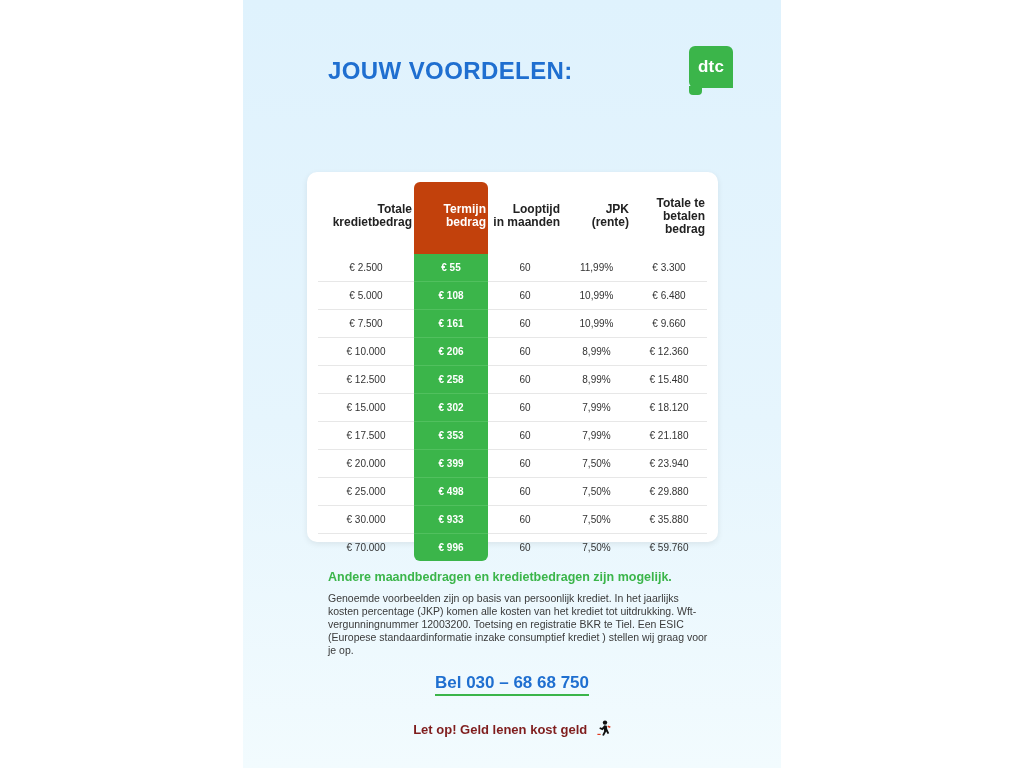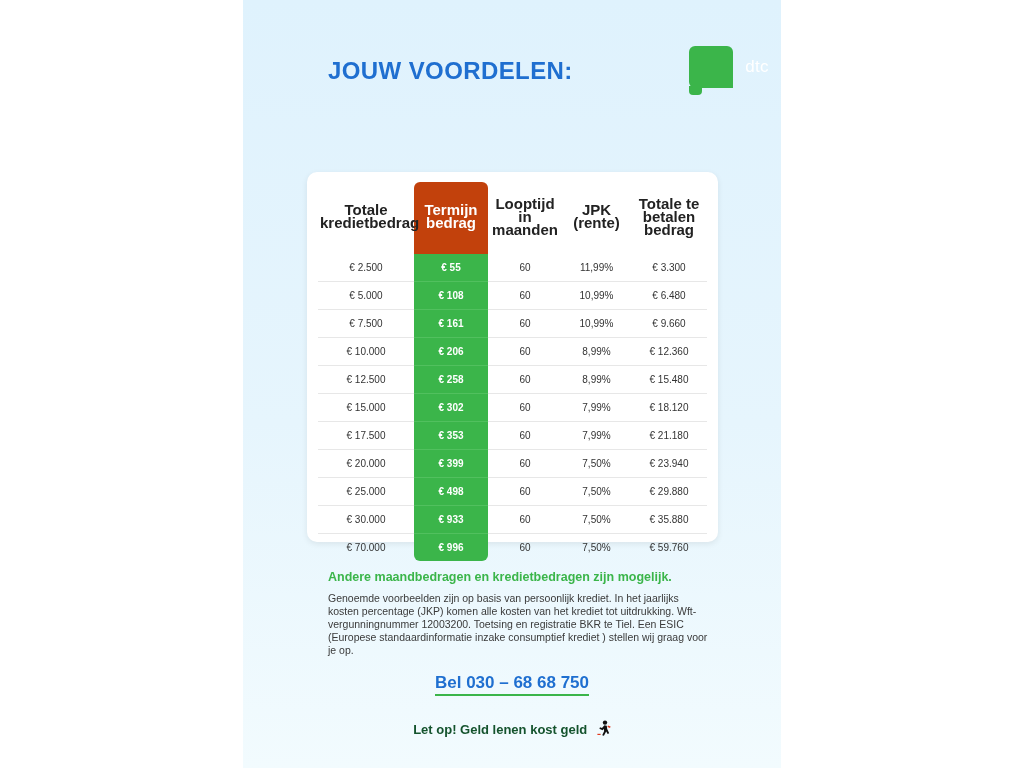--- a/index.html
+++ b/index.html
@@ -51,26 +51,25 @@
     border-radius: 0 0 4px 4px;
   }
   .logo-text {
     position: absolute;
     left: 0;
     top: 0;
     width: 44px;
     height: 42px;
     color: #ffffff;
     font-size: 17px;
-    font-weight: normal;
+    font-weight: bold;
     letter-spacing: 0.2px;
     display: flex;
     align-items: center;
     justify-content: center;
-    padding-left: 46px;
   }
 
   .headline {
     position: absolute;
     left: 328px;
     top: 57px;
     color: #1f6fd0;
     font-size: 24px;
     font-weight: bold;
     letter-spacing: 0.4px;
@@ -111,24 +110,24 @@
   }
   table.rates {
     position: absolute;
     left: 318px;
     top: 182px;
     width: 389px;
     border-collapse: collapse;
     table-layout: fixed;
   }
   table.rates th {
-    font-size: 15px;
+    font-size: 12px;
     font-weight: bold;
     color: #222222;
-    text-align: center;
+    text-align: right;
     padding: 10px 2px 14px 2px;
     line-height: 13px;
     vertical-align: middle;
     height: 48px;
   }
   table.rates td {
     font-size: 10px;
     color: #333333;
     text-align: center;
     padding: 8px 2px;
@@ -191,21 +190,21 @@
     text-decoration: none;
     border-bottom: 2px solid #3bb54a;
     padding-bottom: 2px;
   }
   .warning {
     position: absolute;
     left: 0;
     top: 720px;
     width: 1024px;
     text-align: center;
-    color: #14532d;
+    color: #7f1d1d;
     font-size: 13px;
     font-weight: bold;
   }
   .walk-icon {
     display: inline-block;
     vertical-align: -2px;
     margin-left: 6px;
   }
 </style>
 </head>

